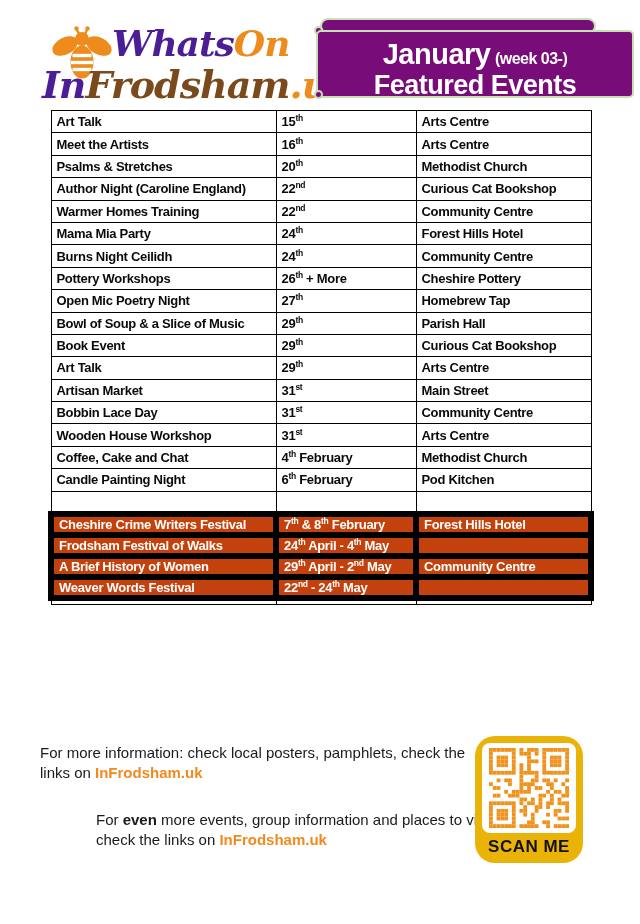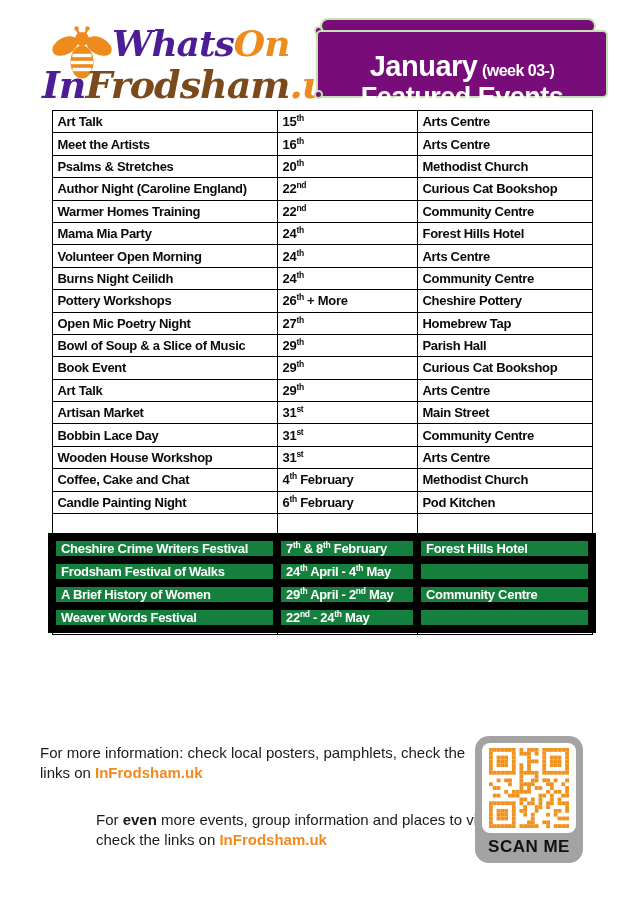--- a/index.html
+++ b/index.html
@@ -10,47 +10,47 @@
   .bee { position:absolute; left:12px; top:6px; }
   .logo-line1 { position:absolute; left:72px; top:8px; font-family:"DejaVu Serif", serif; font-style:italic; font-weight:bold; font-size:36px; letter-spacing:-1px; white-space:nowrap; }
   .logo-line2 { position:absolute; left:2px; top:48px; font-family:"DejaVu Serif", serif; font-style:italic; font-weight:bold; font-size:38px; letter-spacing:-1px; white-space:nowrap; }
   .lg-dark { color:#4c1d95; }
   .lg-mid  { color:#7a4a1d; }
   .lg-orange { color:#ed8b1c; }
 
   
   .banner { position:absolute; left:316px; top:14px; width:282px; height:88px; }
   .banner-bar { position:absolute; left:4px; top:4px; width:276px; height:16px; background:#780d7a; border:2px solid #c5e0b4; border-radius:8px; }
-  .banner-body { position:absolute; left:0px; top:16px; width:292px; height:68px; background:#780d7a; border:2px solid #c5e0b4; border-radius:5px; color:#fff; text-align:center; padding-top:18px; }
+  .banner-body { position:absolute; left:0px; top:16px; width:318px; height:68px; background:#780d7a; border:2px solid #c5e0b4; border-radius:5px; color:#fff; text-align:center; padding-top:6px; }
   .banner-curl { position:absolute; width:9px; height:9px; border:2px solid #c5e0b4; border-radius:50%; background:#780d7a; }
   .curl-top { left:-2px; top:12px; }
   .curl-bottom { left:-2px; top:76px; }
   .banner-month { font-size:29px; font-weight:bold; letter-spacing:-0.5px; }
   .banner-week { font-size:16px; font-weight:bold; letter-spacing:-0.5px; }
   .banner-sub { font-size:27px; font-weight:bold; letter-spacing:-0.5px; line-height:1.05; }
 
   
   .tablewrap { position:absolute; left:48px; top:110px; }
   table { border-collapse:collapse; table-layout:fixed; width:540px; }
   col.c1 { width:225px; } col.c2 { width:140px; } col.c3 { width:175px; }
   td { font-size:13px; font-weight:bold; color:#0a0a0a; letter-spacing:-0.3px; padding:0 5px; white-space:nowrap; overflow:hidden; }
   tr.wrow td { border:1px solid #000; height:22.4px; }
   tr.erow td { border:1px solid #000; height:23px; }
-  tr.brow td { background:#15803d; color:#fff; border:8px solid #000000; height:19.5px; }
+  tr.brow td { background:#c2410c; color:#fff; border:6px solid #000000; height:19.5px; }
   tr.prow td { border:1px solid #000; height:6px; }
   sup { font-size:8.5px; line-height:0; }
 
   
   .footer-p1 { position:absolute; left:40px; top:743px; width:432px; font-size:15px; line-height:1.32; color:#1a1a1a; }
   .footer-p2 { position:absolute; left:52px; top:810px; width:406px; font-size:15px; line-height:1.32; color:#1a1a1a;margin-left:44px; }
   .flink { color:#f08a1e; font-weight:bold; }
   .fbold { font-weight:bold; }
 
   
-  .qr-panel { position:absolute; left:475px; top:736px; width:108px; height:127px; background:#a3a3a3; border-radius:14px; }
+  .qr-panel { position:absolute; left:475px; top:736px; width:108px; height:127px; background:#eab308; border-radius:20px; }
   .qr-white { position:absolute; left:7px; top:7px; width:94px; height:90px; background:#fff; border-radius:8px; display:flex; align-items:center; justify-content:center; }
   .qr-label { position:absolute; left:0; right:0; bottom:6px; text-align:center; font-size:17px; font-weight:bold; color:#111; letter-spacing:0.5px; }
 </style>
 </head>
 <body>
 
 <div class="logo">
   <svg class="bee" width="60" height="62" viewBox="0 0 60 62">
     <g stroke="#ed8b1c" stroke-width="2.4" fill="none">
       <path d="M25 10 L28 16"></path>
@@ -113,25 +113,20 @@
         </tr>
         <tr class="wrow">
           <td>Warmer Homes Training</td>
           <td>22<sup>nd</sup></td>
           <td>Community Centre</td>
         </tr>
         <tr class="wrow">
           <td>Mama Mia Party</td>
           <td>24<sup>th</sup></td>
           <td>Forest Hills Hotel</td>
-        </tr>
-        <tr class="wrow">
-          <td>Volunteer Open Morning</td>
-          <td>24<sup>th</sup></td>
-          <td>Arts Centre</td>
         </tr>
         <tr class="wrow">
           <td>Burns Night Ceilidh</td>
           <td>24<sup>th</sup></td>
           <td>Community Centre</td>
         </tr>
         <tr class="wrow">
           <td>Pottery Workshops</td>
           <td>26<sup>th</sup> + More</td>
           <td>Cheshire Pottery</td>

